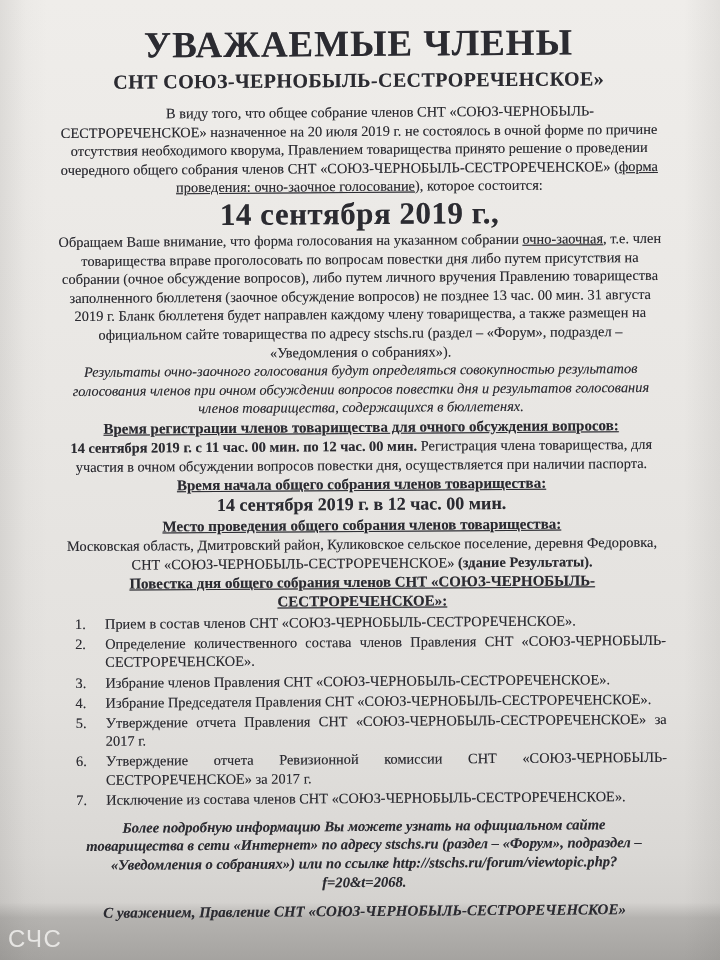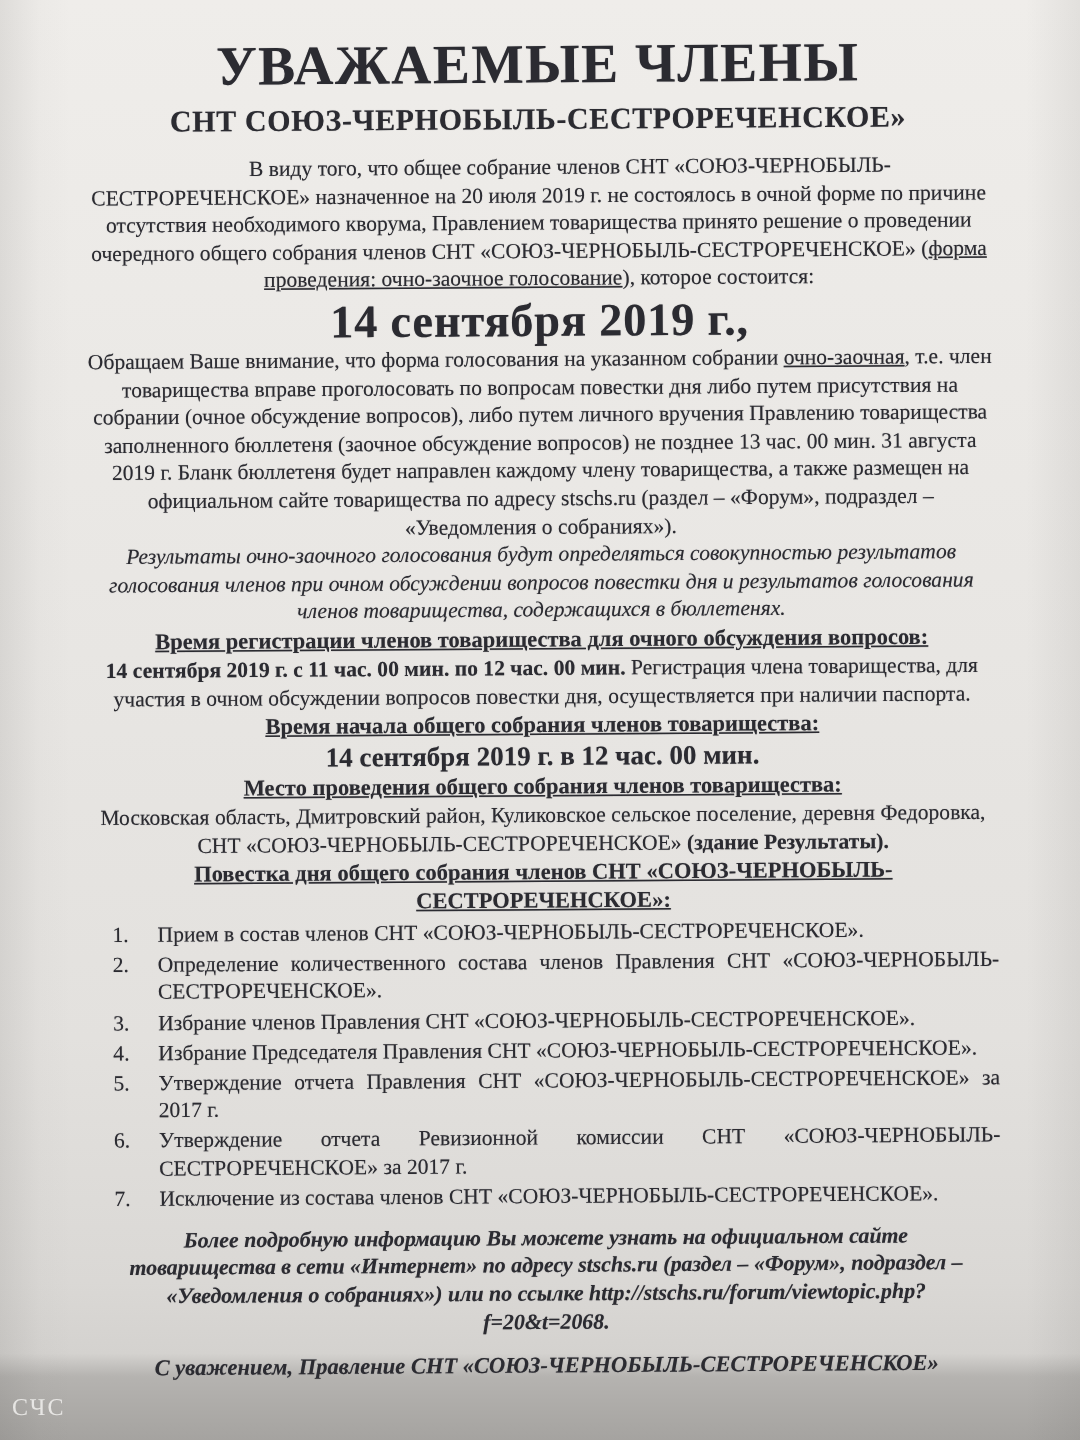--- a/index.html
+++ b/index.html
@@ -54,22 +54,22 @@
   ol.block.list li{
     display:flex;margin-top:1.5px;
     font-size:14.4px;line-height:18.6px;
   }
   ol.block.list .num{flex:none;width:24px;text-align:left;padding-left:4px;}
   ol.block.list .itx{flex:1;text-align:justify;padding-left:6px;}
   .block.footer{margin-top:9px;padding:0 16px;font-size:14.6px;}
   .block.signature{margin-top:11px;font-size:15px;}
   .watermark{
     position:absolute;left:8px;bottom:8px;
-    font-family:Liberation Serif, serif;
-    font-size:16px;line-height:26px;letter-spacing:1.5px;
+    font-family:Liberation Sans, sans-serif;
+    font-size:24px;line-height:26px;letter-spacing:1.5px;
     color:#eeedeb;opacity:0.9;
   }
 </style>
 </head>
 <body>
 
 <div class="photo">
   <div class="paper">
     <h1 class="doc-title">УВАЖАЕМЫЕ ЧЛЕНЫ</h1>
     <h2 class="doc-subtitle">СНТ СОЮЗ-ЧЕРНОБЫЛЬ-СЕСТРОРЕЧЕНСКОЕ»</h2>

